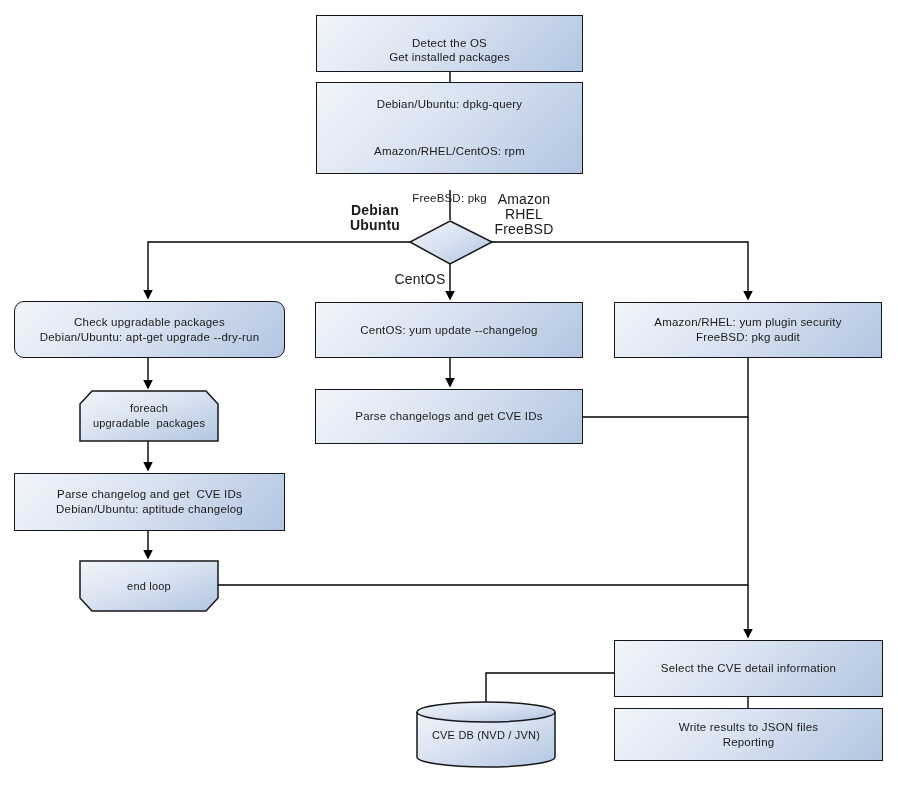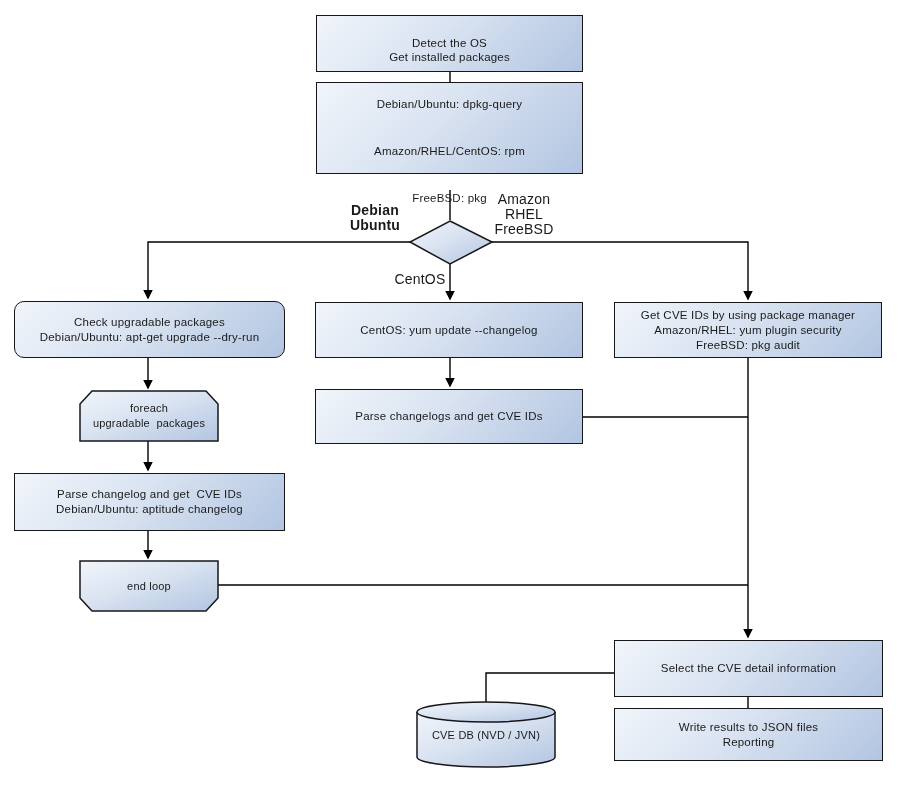--- a/index.html
+++ b/index.html
@@ -105,21 +105,20 @@
 
   <div class="node" style="left:315px;top:302px;width:268px;height:56px;">
     <div class="ln">CentOS: yum update --changelog</div>
   </div>
 
   <div class="node" style="left:315px;top:389px;width:268px;height:55px;">
     <div class="ln">Parse changelogs and get CVE IDs</div>
   </div>
 
   <div class="node" style="left:614px;top:302px;width:268px;height:56px;">
-    <div class="ln">Get CVE IDs by using package manager</div>
     <div class="ln">Amazon/RHEL: yum plugin security</div>
     <div class="ln">FreeBSD: pkg audit</div>
   </div>
 
   <div class="node" style="left:614px;top:640px;width:269px;height:57px;">
     <div class="ln">Select the CVE detail information</div>
   </div>
 
   <div class="shape-text" style="left:417px;top:706px;width:138px;height:58px;">
     <div class="ln">CVE DB (NVD / JVN)</div>

